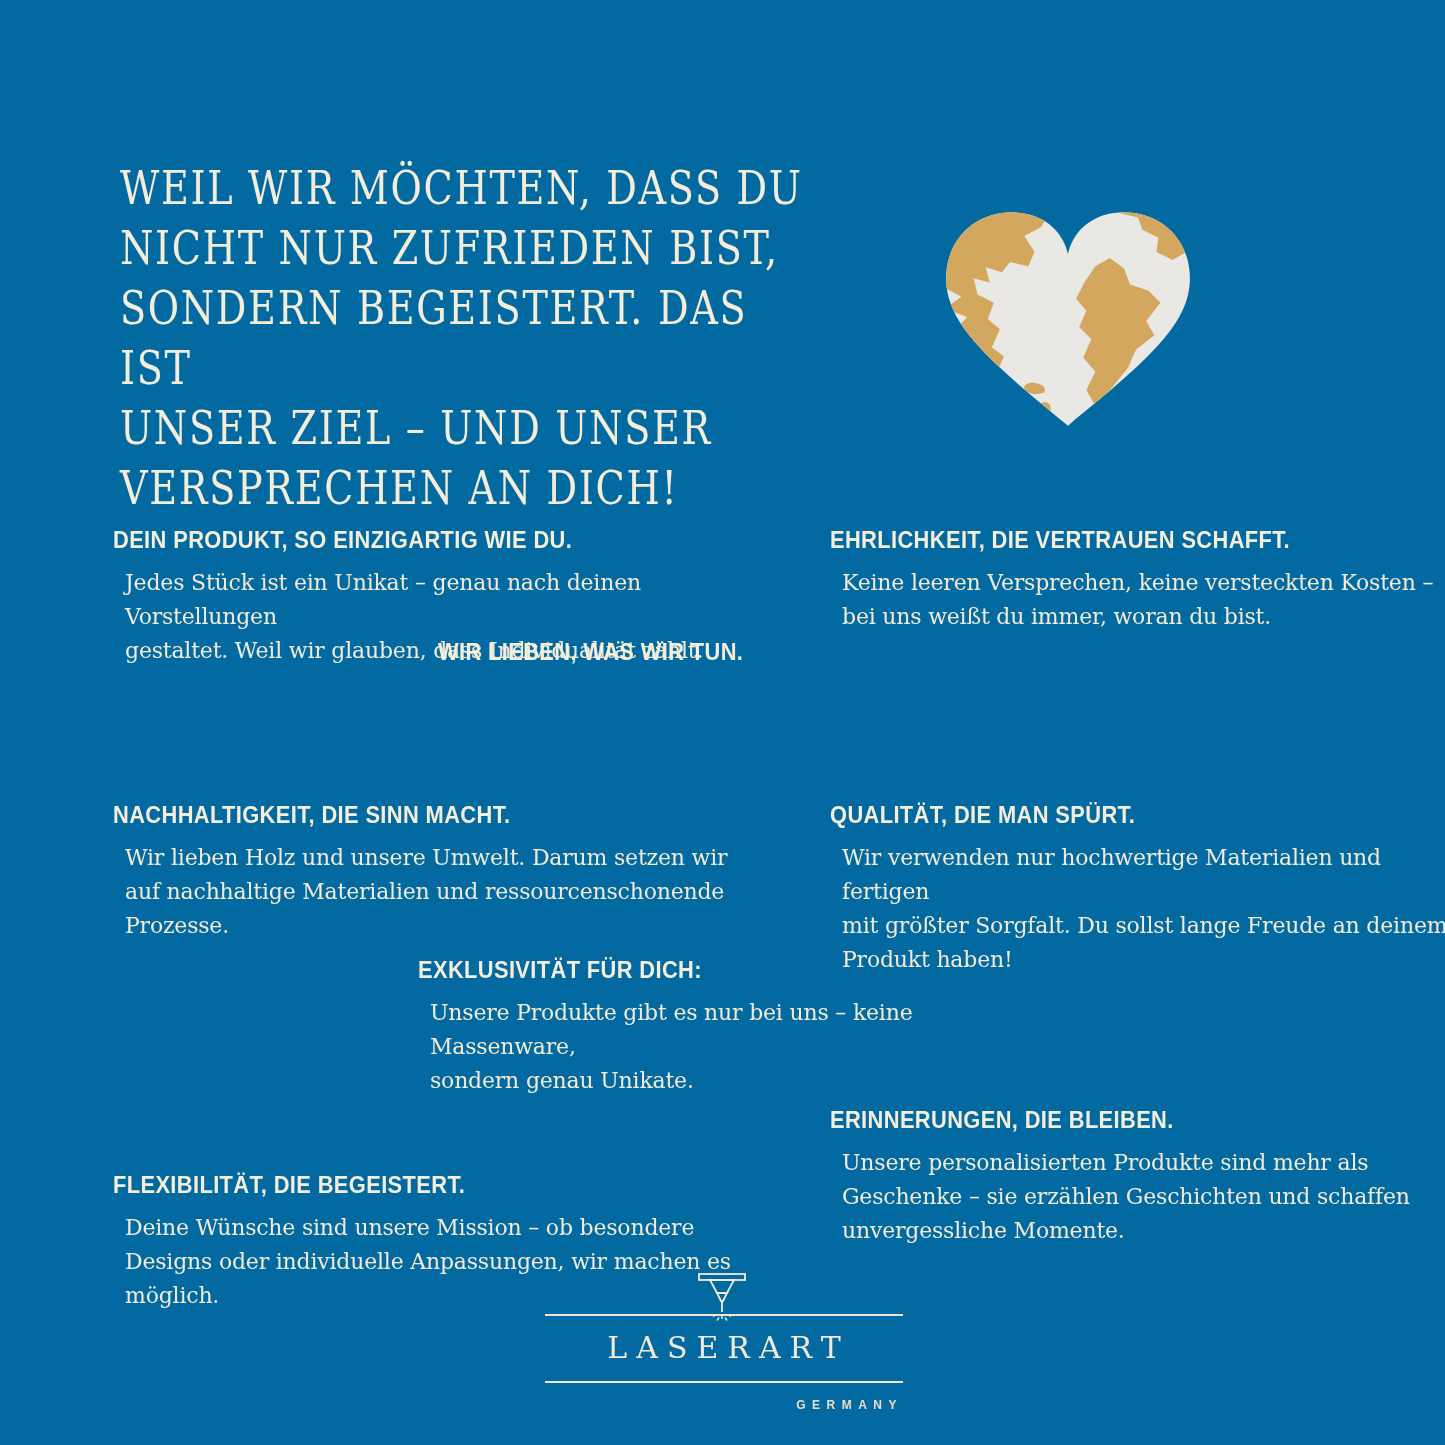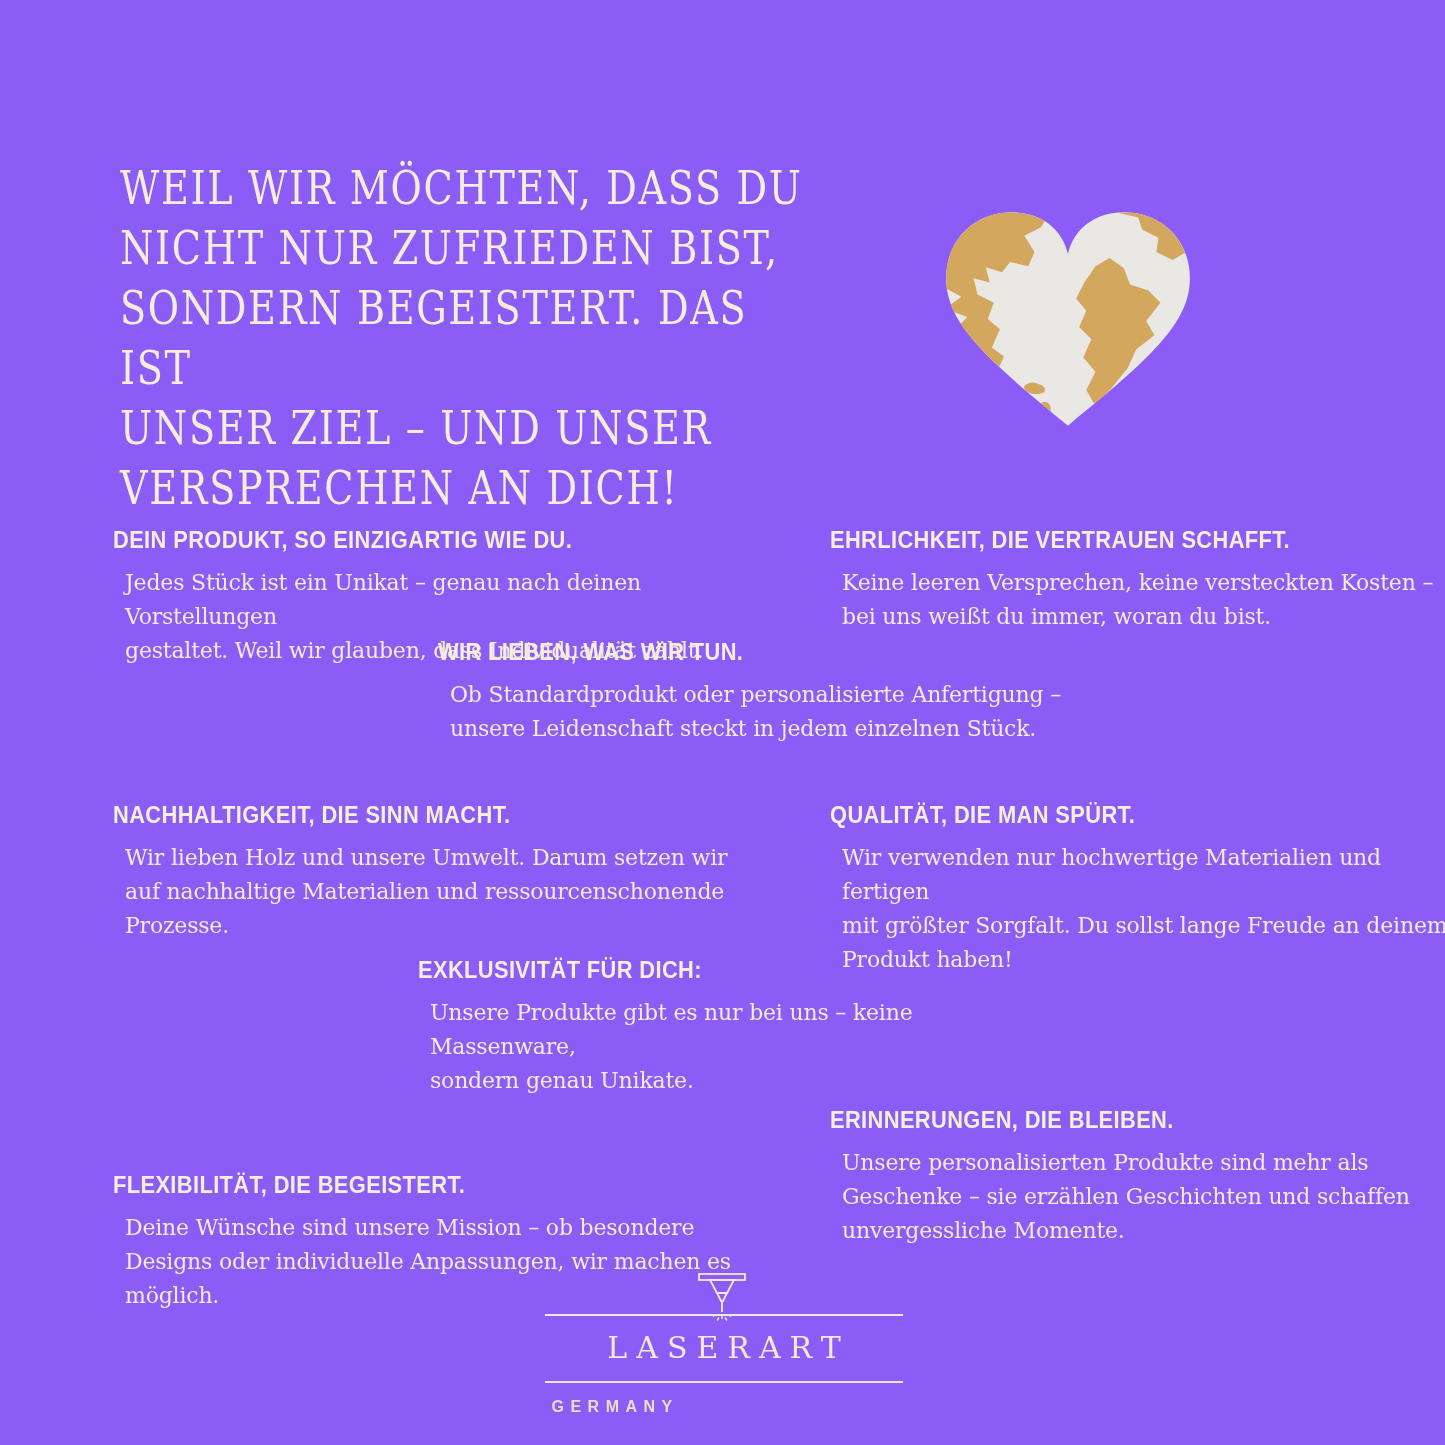--- a/index.html
+++ b/index.html
@@ -1,19 +1,19 @@
 <!DOCTYPE html>
 <html><head>
 <meta charset="utf-8">
 <style>
   html,body{margin:0;padding:0;}
   body{width:1445px;height:1445px;overflow:hidden;}
   .canvas{
     position:relative;width:1445px;height:1445px;
-    background:#8b5cf6;
+    background:#0369a1;
     font-family:"DejaVu Serif", serif;
     color:#f2ebd7;
   }
   
   .hero-title{
     position:absolute;left:120px;top:158px;width:830px;
     font-family:"DejaVu Serif", serif;
     font-size:46px;line-height:60px;letter-spacing:2px;
     color:#f3edda;white-space:pre-line;
     transform:scaleX(0.83);transform-origin:left top;
@@ -51,23 +51,23 @@
   .rule-bottom{top:1381px;}
   .logo-name{
     position:absolute;left:545px;top:1330px;width:358px;
     text-align:center;
     font-family:"DejaVu Serif", serif;
     font-size:30px;letter-spacing:9px;text-indent:9px;
     color:#f1ead8;
   }
   .logo-country{
     position:absolute;left:545px;top:1398px;width:358px;
-    text-align:left;
+    text-align:right;
     font-family:"Liberation Sans", sans-serif;
-    font-weight:700;font-size:16px;letter-spacing:6.5px;text-indent:6.5px;
+    font-weight:700;font-size:12px;letter-spacing:6.5px;text-indent:6.5px;
     color:#e9dfc9;
   }
 </style>
 </head>
 <body>
 
 <div class="canvas">
 
   <div class="hero-title">WEIL WIR MÖCHTEN, DASS DU
 NICHT NUR ZUFRIEDEN BIST,
@@ -100,22 +100,20 @@
   </div>
 
   <div class="sec s1r">
     <h3>EHRLICHKEIT, DIE VERTRAUEN SCHAFFT.</h3>
     <p>Keine leeren Versprechen, keine versteckten Kosten –
 bei uns weißt du immer, woran du bist.</p>
   </div>
 
   <div class="sec s2">
     <h3>WIR LIEBEN, WAS WIR TUN.</h3>
-    <p>Ob Standardprodukt oder personalisierte Anfertigung –
-unsere Leidenschaft steckt in jedem einzelnen Stück.</p>
   </div>
 
   <div class="sec s3l">
     <h3>NACHHALTIGKEIT, DIE SINN MACHT.</h3>
     <p>Wir lieben Holz und unsere Umwelt. Darum setzen wir
 auf nachhaltige Materialien und ressourcenschonende
 Prozesse.</p>
   </div>
 
   <div class="sec s3r">

